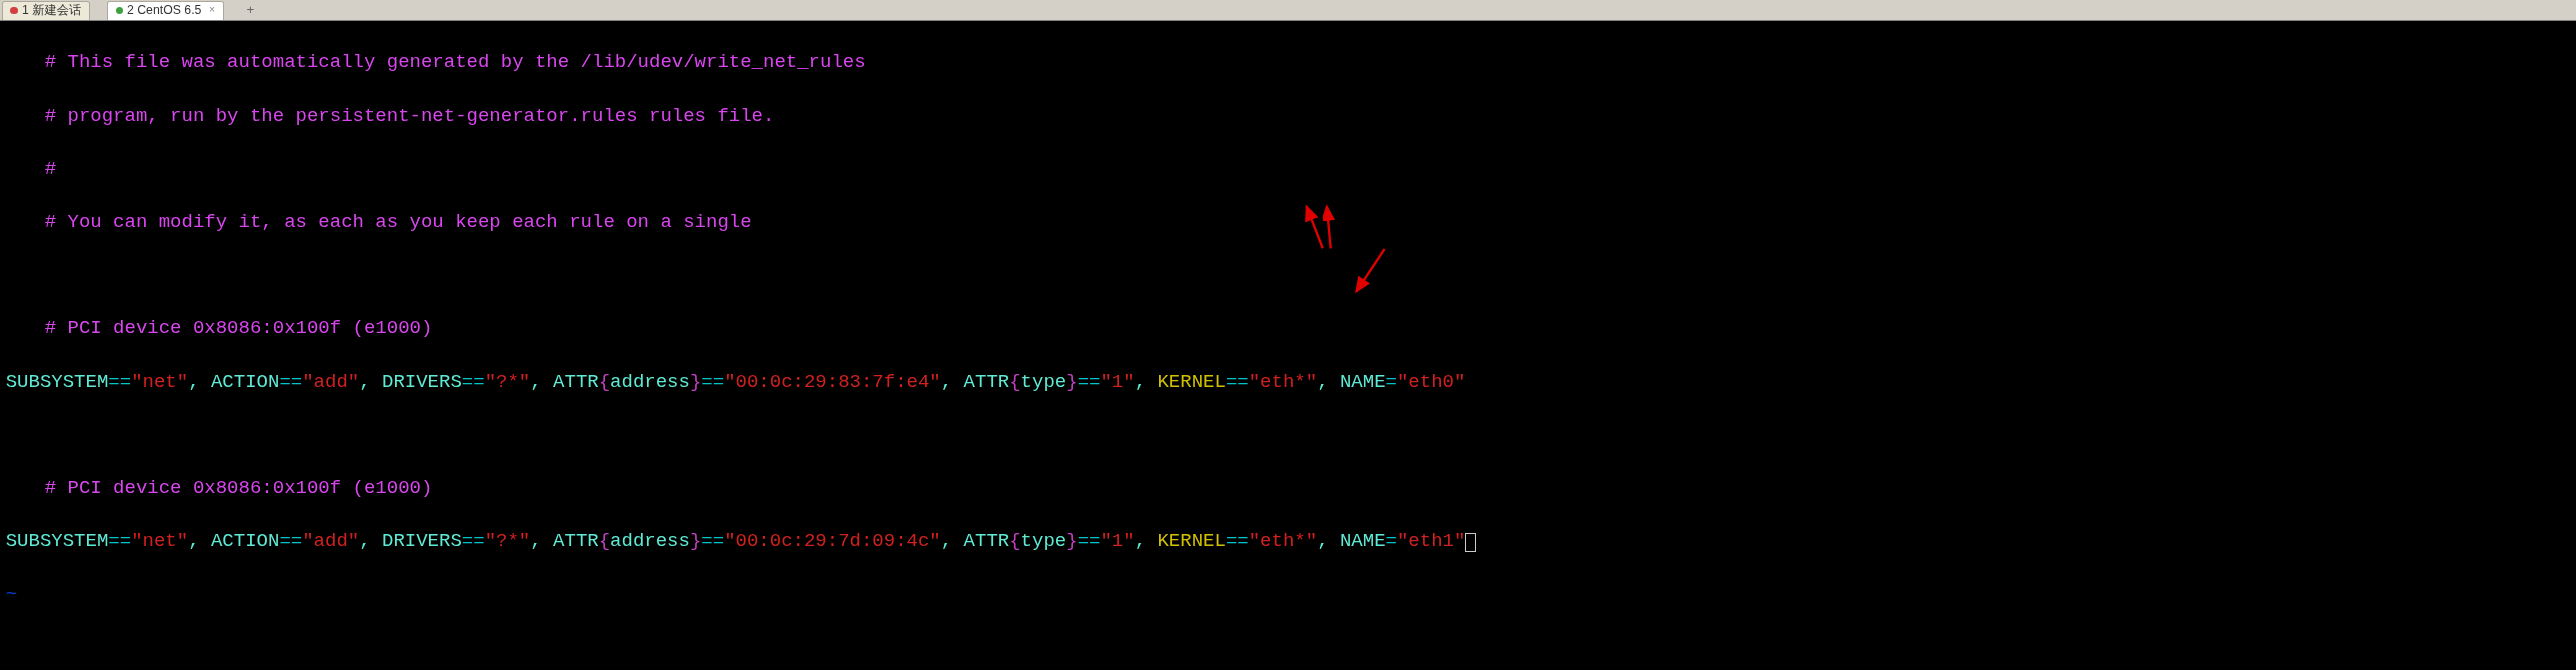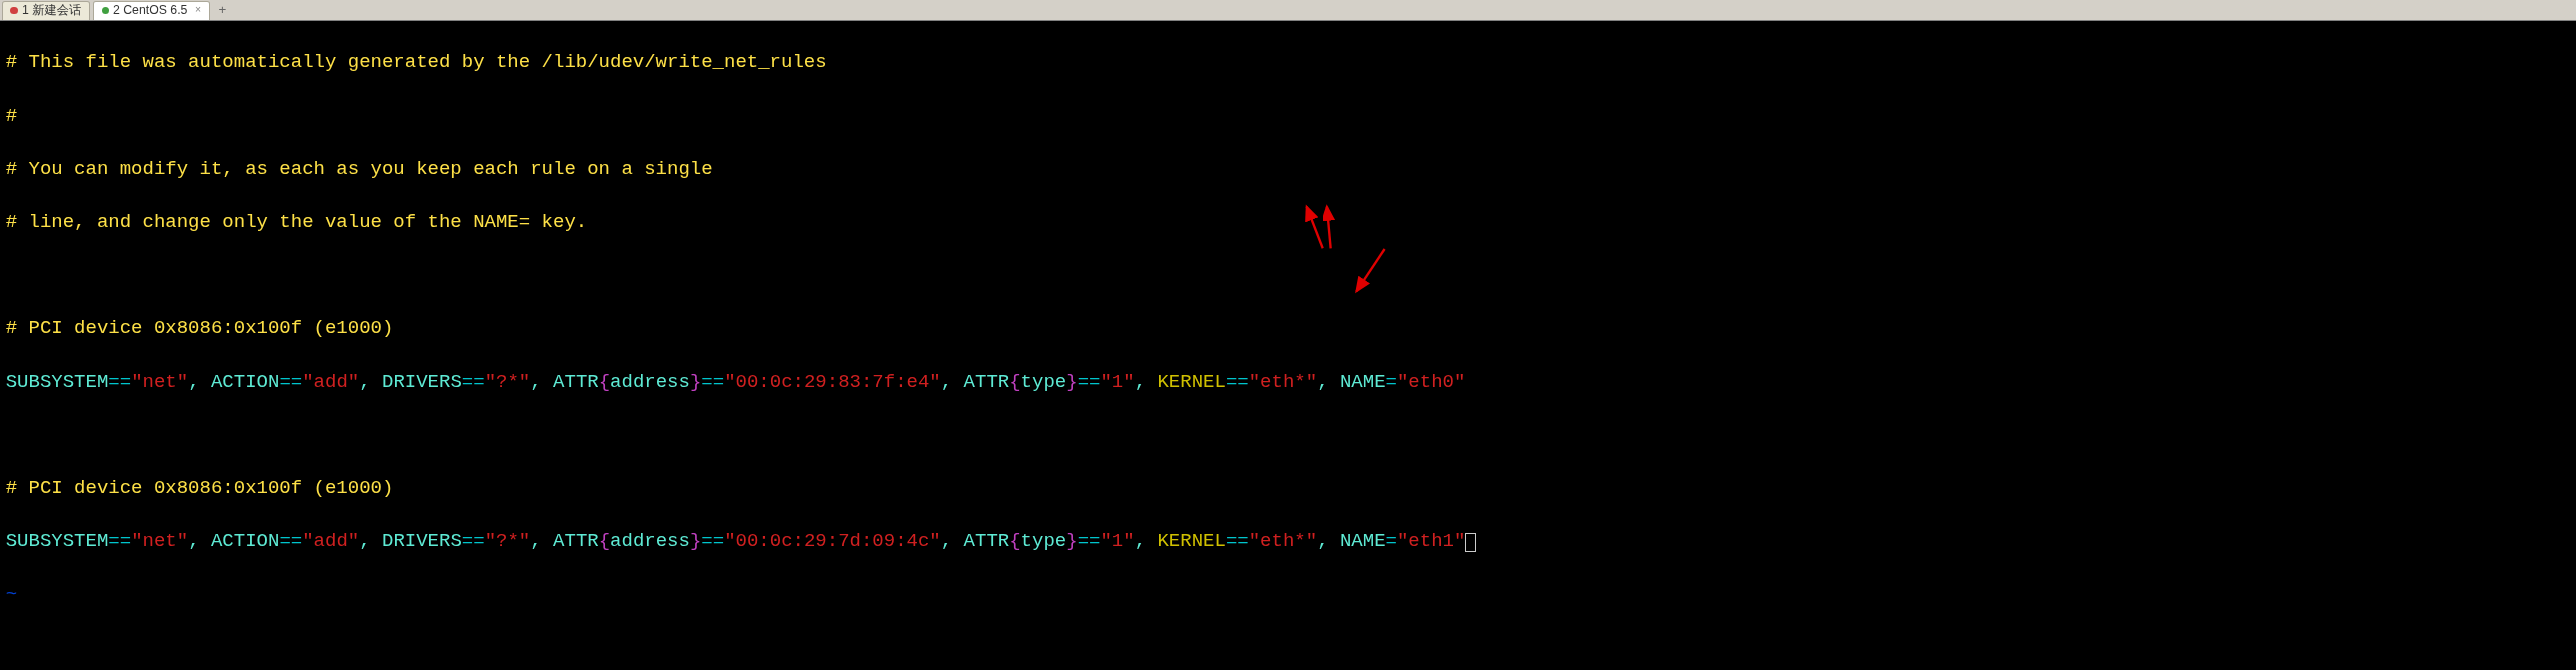--- a/index.html
+++ b/index.html
@@ -20,21 +20,21 @@
     align-items: center;
     padding: 0 1.9px;
     font-size: 12.3px;
     font-family: Tahoma, sans-serif;
     border-bottom: 0.9px solid #808080;
   }
   .tab {
     display: flex;
     align-items: center;
     padding: 0.9px 7.6px;
-    margin-right: 3px;
+    margin-right: 17px;
     background: #ece9d8;
     border: 0.9px solid #aca899;
     border-bottom: none;
     border-radius: 2.8px 2.8px 0 0;
     height: 19px;
     color: #333;
     gap: 3.8px;
   }
   .tab.active {
     background: #fff;
@@ -52,21 +52,21 @@
     padding: 0 5.7px;
     color: #666;
     font-size: 13.3px;
   }
   .terminal {
     padding: 1.9px 5.7px;
     position: relative;
     white-space: pre;
   }
   .line { white-space: pre; }
-  .comment { color: #fde047; }
+  .comment { color: #d946ef; margin-left: 39px; }
   .key { color: #5eead4; }
   .str { color: #d02020; }
   .brace { color: #c040c0; }
   .kernel { color: #d0c000; }
   .tilde { color: #0040d0; }
   .eq { color: #00c4cc; }
   .cursor {
     display: inline-block;
     width: 10.4px;
     height: 19px;
@@ -89,23 +89,23 @@
   <div class="tab active">
     <span class="tab-dot green"></span>
     <span>2 CentOS 6.5</span>
     <span class="tab-close">×</span>
   </div>
   <div class="tab-add">+</div>
 </div>
 
 <div class="terminal">
 <div class="line comment"># This file was automatically generated by the /lib/udev/write_net_rules</div>
+<div class="line comment"># program, run by the persistent-net-generator.rules rules file.</div>
 <div class="line comment">#</div>
 <div class="line comment"># You can modify it, as each as you keep each rule on a single</div>
-<div class="line comment"># line, and change only the value of the NAME= key.</div>
 <div class="line">&nbsp;</div>
 <div class="line comment"># PCI device 0x8086:0x100f (e1000)</div>
 <div class="line"><span class="key">SUBSYSTEM</span><span class="eq">==</span><span class="str">"net"</span><span class="key">, </span><span class="key">ACTION</span><span class="eq">==</span><span class="str">"add"</span><span class="key">, </span><span class="key">DRIVERS</span><span class="eq">==</span><span class="str">"?*"</span><span class="key">, </span><span class="key">ATTR</span><span class="brace">{</span><span class="key">address</span><span class="brace">}</span><span class="eq">==</span><span class="str">"00:0c:29:83:7f:e4"</span><span class="key">, </span><span class="key">ATTR</span><span class="brace">{</span><span class="key">type</span><span class="brace">}</span><span class="eq">==</span><span class="str">"1"</span><span class="key">, </span><span class="kernel">KERNEL</span><span class="eq">==</span><span class="str">"eth*"</span><span class="key">, </span><span class="key">NAME</span><span class="eq">=</span><span class="str">"eth0"</span></div>
 <div class="line">&nbsp;</div>
 <div class="line comment"># PCI device 0x8086:0x100f (e1000)</div>
 <div class="line"><span class="key">SUBSYSTEM</span><span class="eq">==</span><span class="str">"net"</span><span class="key">, </span><span class="key">ACTION</span><span class="eq">==</span><span class="str">"add"</span><span class="key">, </span><span class="key">DRIVERS</span><span class="eq">==</span><span class="str">"?*"</span><span class="key">, </span><span class="key">ATTR</span><span class="brace">{</span><span class="key">address</span><span class="brace">}</span><span class="eq">==</span><span class="str">"00:0c:29:7d:09:4c"</span><span class="key">, </span><span class="key">ATTR</span><span class="brace">{</span><span class="key">type</span><span class="brace">}</span><span class="eq">==</span><span class="str">"1"</span><span class="key">, </span><span class="kernel">KERNEL</span><span class="eq">==</span><span class="str">"eth*"</span><span class="key">, </span><span class="key">NAME</span><span class="eq">=</span><span class="str">"eth1"</span><span class="cursor"></span></div>
 <div class="line tilde">~</div>
 
 
 

